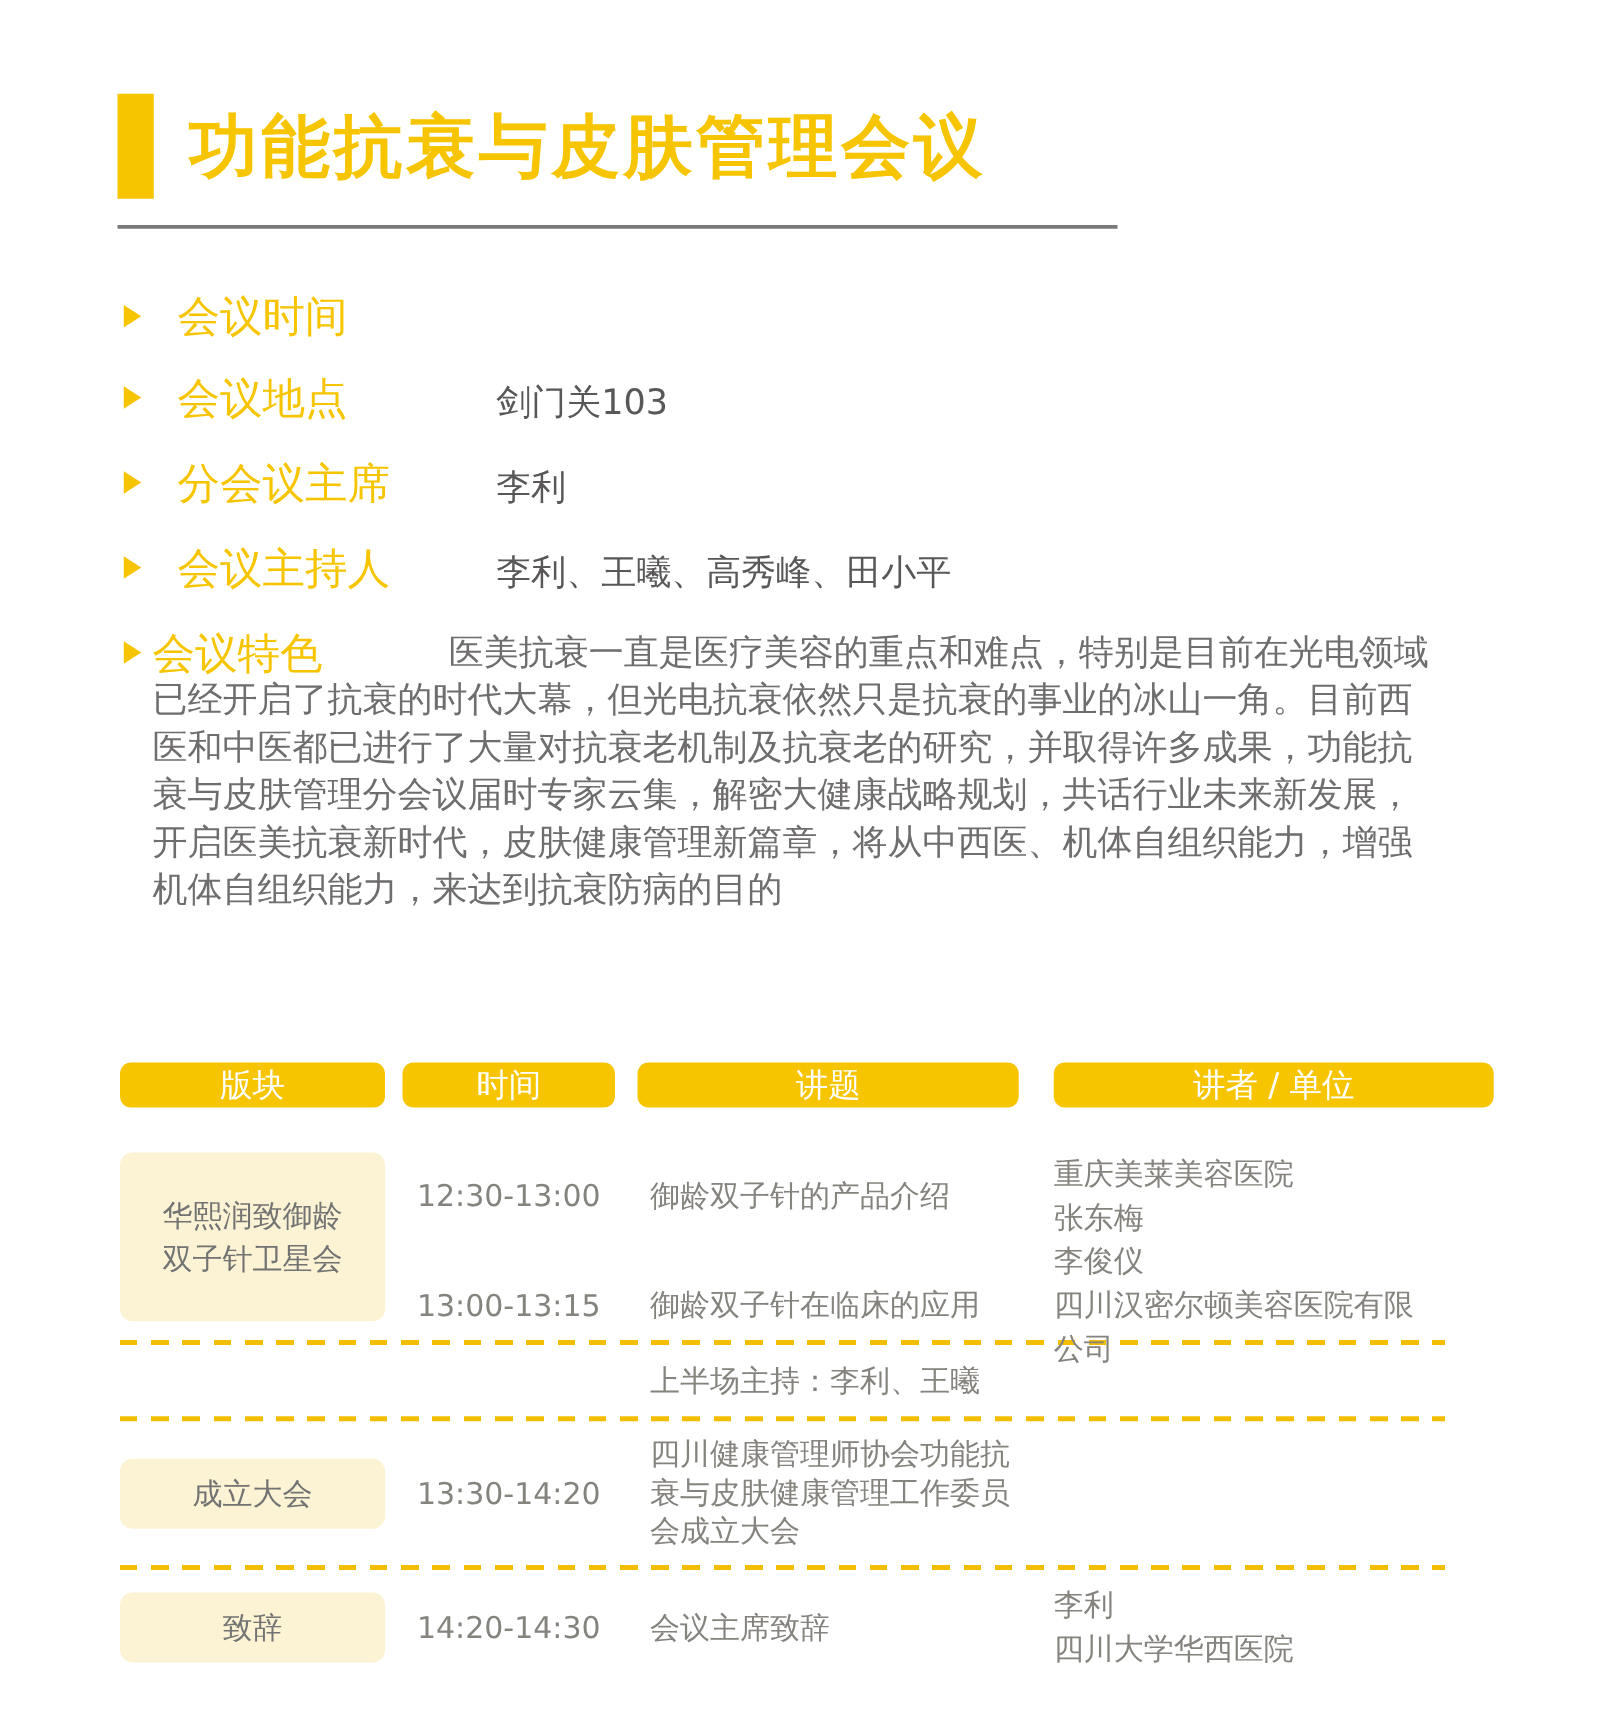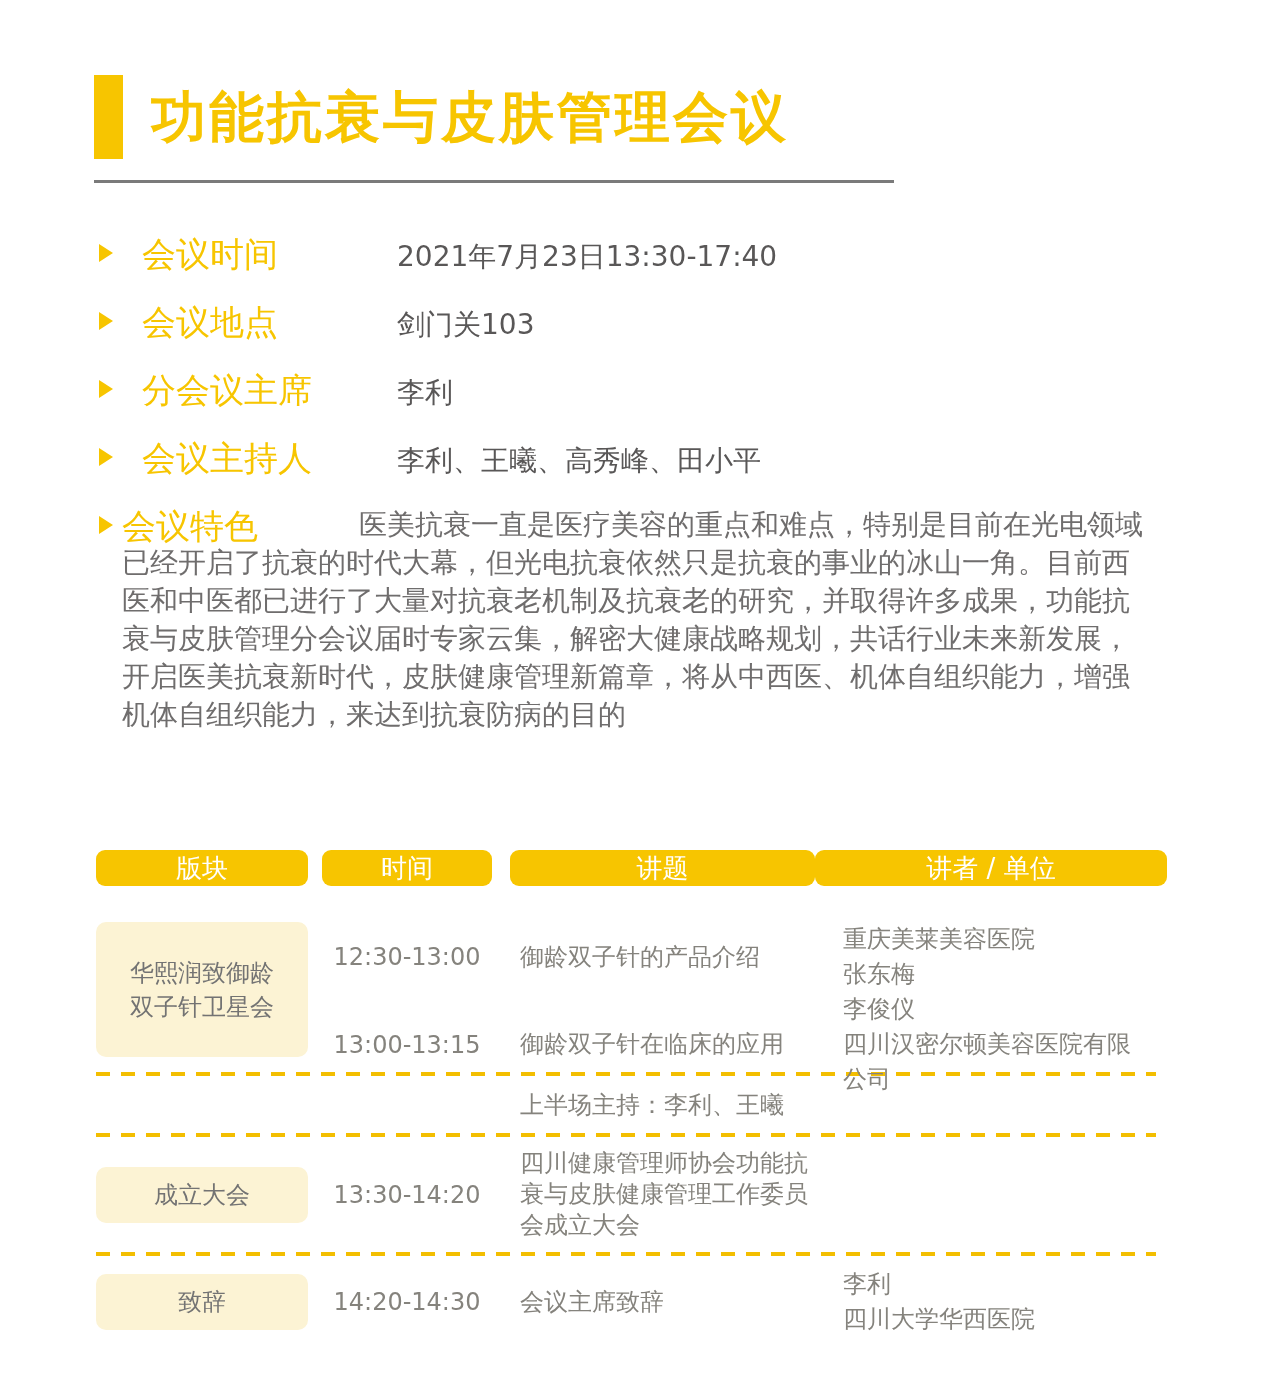--- a/index.html
+++ b/index.html
@@ -29,21 +29,21 @@
   .dlabel{font-family:"DejaVu Serif","Liberation Serif",serif;font-size:34px;color:var(--yellow);width:235px;flex:0 0 auto;line-height:40px;}
   .dvalue{font-size:28px;color:var(--text-dark);line-height:40px;padding-top:3px;}
   .feature{position:relative;display:block;padding-left:0;margin-top:8px;}
   .feature .tri{position:absolute;left:3px;top:10px;margin:0;}
   .feature .flabel{position:absolute;left:26px;top:0;}
   .feature .ftext{margin:0 0 0 26px;width:1035px;text-indent:237px;font-size:28px;line-height:38px;color:var(--text-para);}
   
   .schedule{position:absolute;left:96px;top:850px;width:1060px;font-size:24px;color:var(--text-table);}
   .sched-header{display:flex;}
   .hcell{height:36px;border-radius:9px;background:var(--yellow);color:#ffffff;font-size:26px;display:flex;align-items:center;justify-content:center;flex:0 0 auto;}
-  .w1{width:212px;} .w2{width:170px;margin-left:14px;} .w3{width:305px;margin-left:18px;} .w4{width:352px;}
+  .w1{width:212px;} .w2{width:170px;margin-left:14px;} .w3{width:305px;margin-left:18px;} .w4{width:352px;margin-left:28px;}
   .col-time{width:170px;margin-left:14px;text-align:center;flex:0 0 auto;}
   .col-topic{width:305px;margin-left:18px;padding-left:10px;box-sizing:border-box;flex:0 0 auto;line-height:31px;}
   .col-speaker{width:310px;margin-left:28px;flex:0 0 auto;line-height:35px;}
   .sbox{background:var(--pale);border-radius:10px;display:flex;align-items:center;justify-content:center;text-align:center;color:#737373;font-size:24px;line-height:34px;}
   .group1{display:flex;margin-top:36px;height:135px;}
   .group1 .sbox{width:212px;height:135px;}
   .group1 .sbox span{display:block;max-width:165px;}
   .g1right{flex:1;display:flex;flex-direction:column;}
   .subrow{flex:1;display:flex;align-items:center;}
   .dash-inner{height:3px;margin-left:32px;background:repeating-linear-gradient(90deg,var(--dash-light) 0px,var(--dash-light) 13px,transparent 13px,transparent 24px);}
@@ -62,21 +62,20 @@
     <div class="accent-bar"></div>
     <h1 class="page-title">功能抗衰与皮肤管理会议</h1>
   </header>
   <div class="divider"></div>
 
   <section class="details">
 
     <div class="drow">
       <span class="tri"></span>
       <span class="dlabel">会议时间</span>
-      <span class="dvalue">2021年7月23日13:30-17:40</span>
     </div>
 
     <div class="drow">
       <span class="tri"></span>
       <span class="dlabel">会议地点</span>
       <span class="dvalue">剑门关103</span>
     </div>
 
     <div class="drow">
       <span class="tri"></span>

